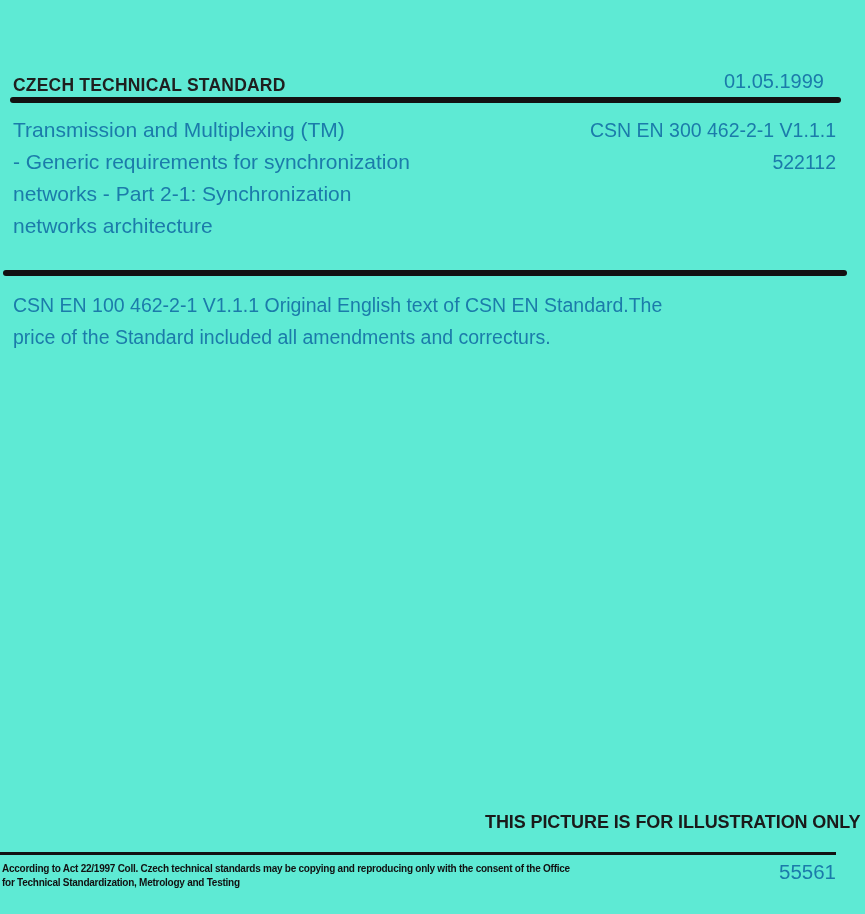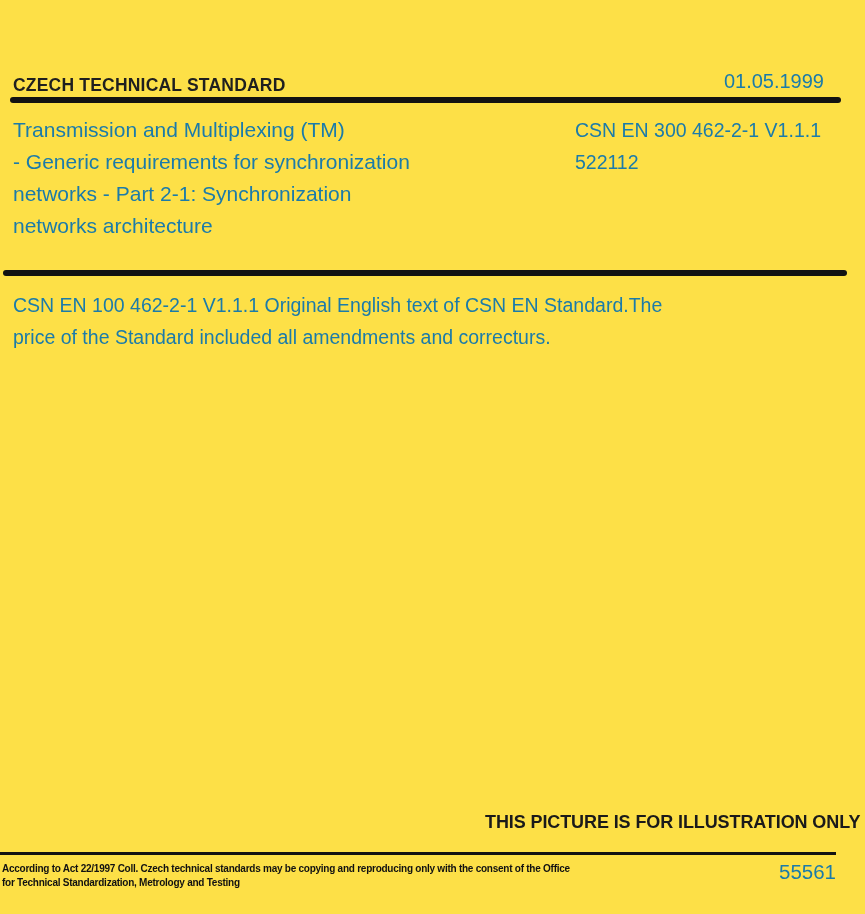--- a/index.html
+++ b/index.html
@@ -1,21 +1,21 @@
 <!DOCTYPE html>
 <html><head>
 <meta charset="utf-8">
 <style>
   * { margin: 0; padding: 0; box-sizing: border-box; }
   html, body { background: #ffffff; }
   .page {
     position: relative;
     width: 865px;
     height: 914px;
-    background: #fde047;
+    background: #5eead4;
     font-family: "Liberation Sans", sans-serif;
     overflow: hidden;
   }
   .header-title {
     position: absolute;
     left: 13px;
     top: 75px;
     font-size: 17.5px;
     font-weight: 700;
     letter-spacing: 0.2px;
@@ -41,22 +41,23 @@
     position: absolute;
     left: 13px;
     top: 114px;
     width: 470px;
     font-size: 21px;
     line-height: 32px;
     color: #1b7baa;
   }
   .code-block {
     position: absolute;
-    right: 44px;
+    right: 29px;
     top: 114px;
+    text-align: right;
     font-size: 19.5px;
     line-height: 32px;
     color: #1b7baa;
   }
   .rule-thick-2 {
     position: absolute;
     left: 3px;
     top: 270px;
     width: 844px;
     height: 6px;

